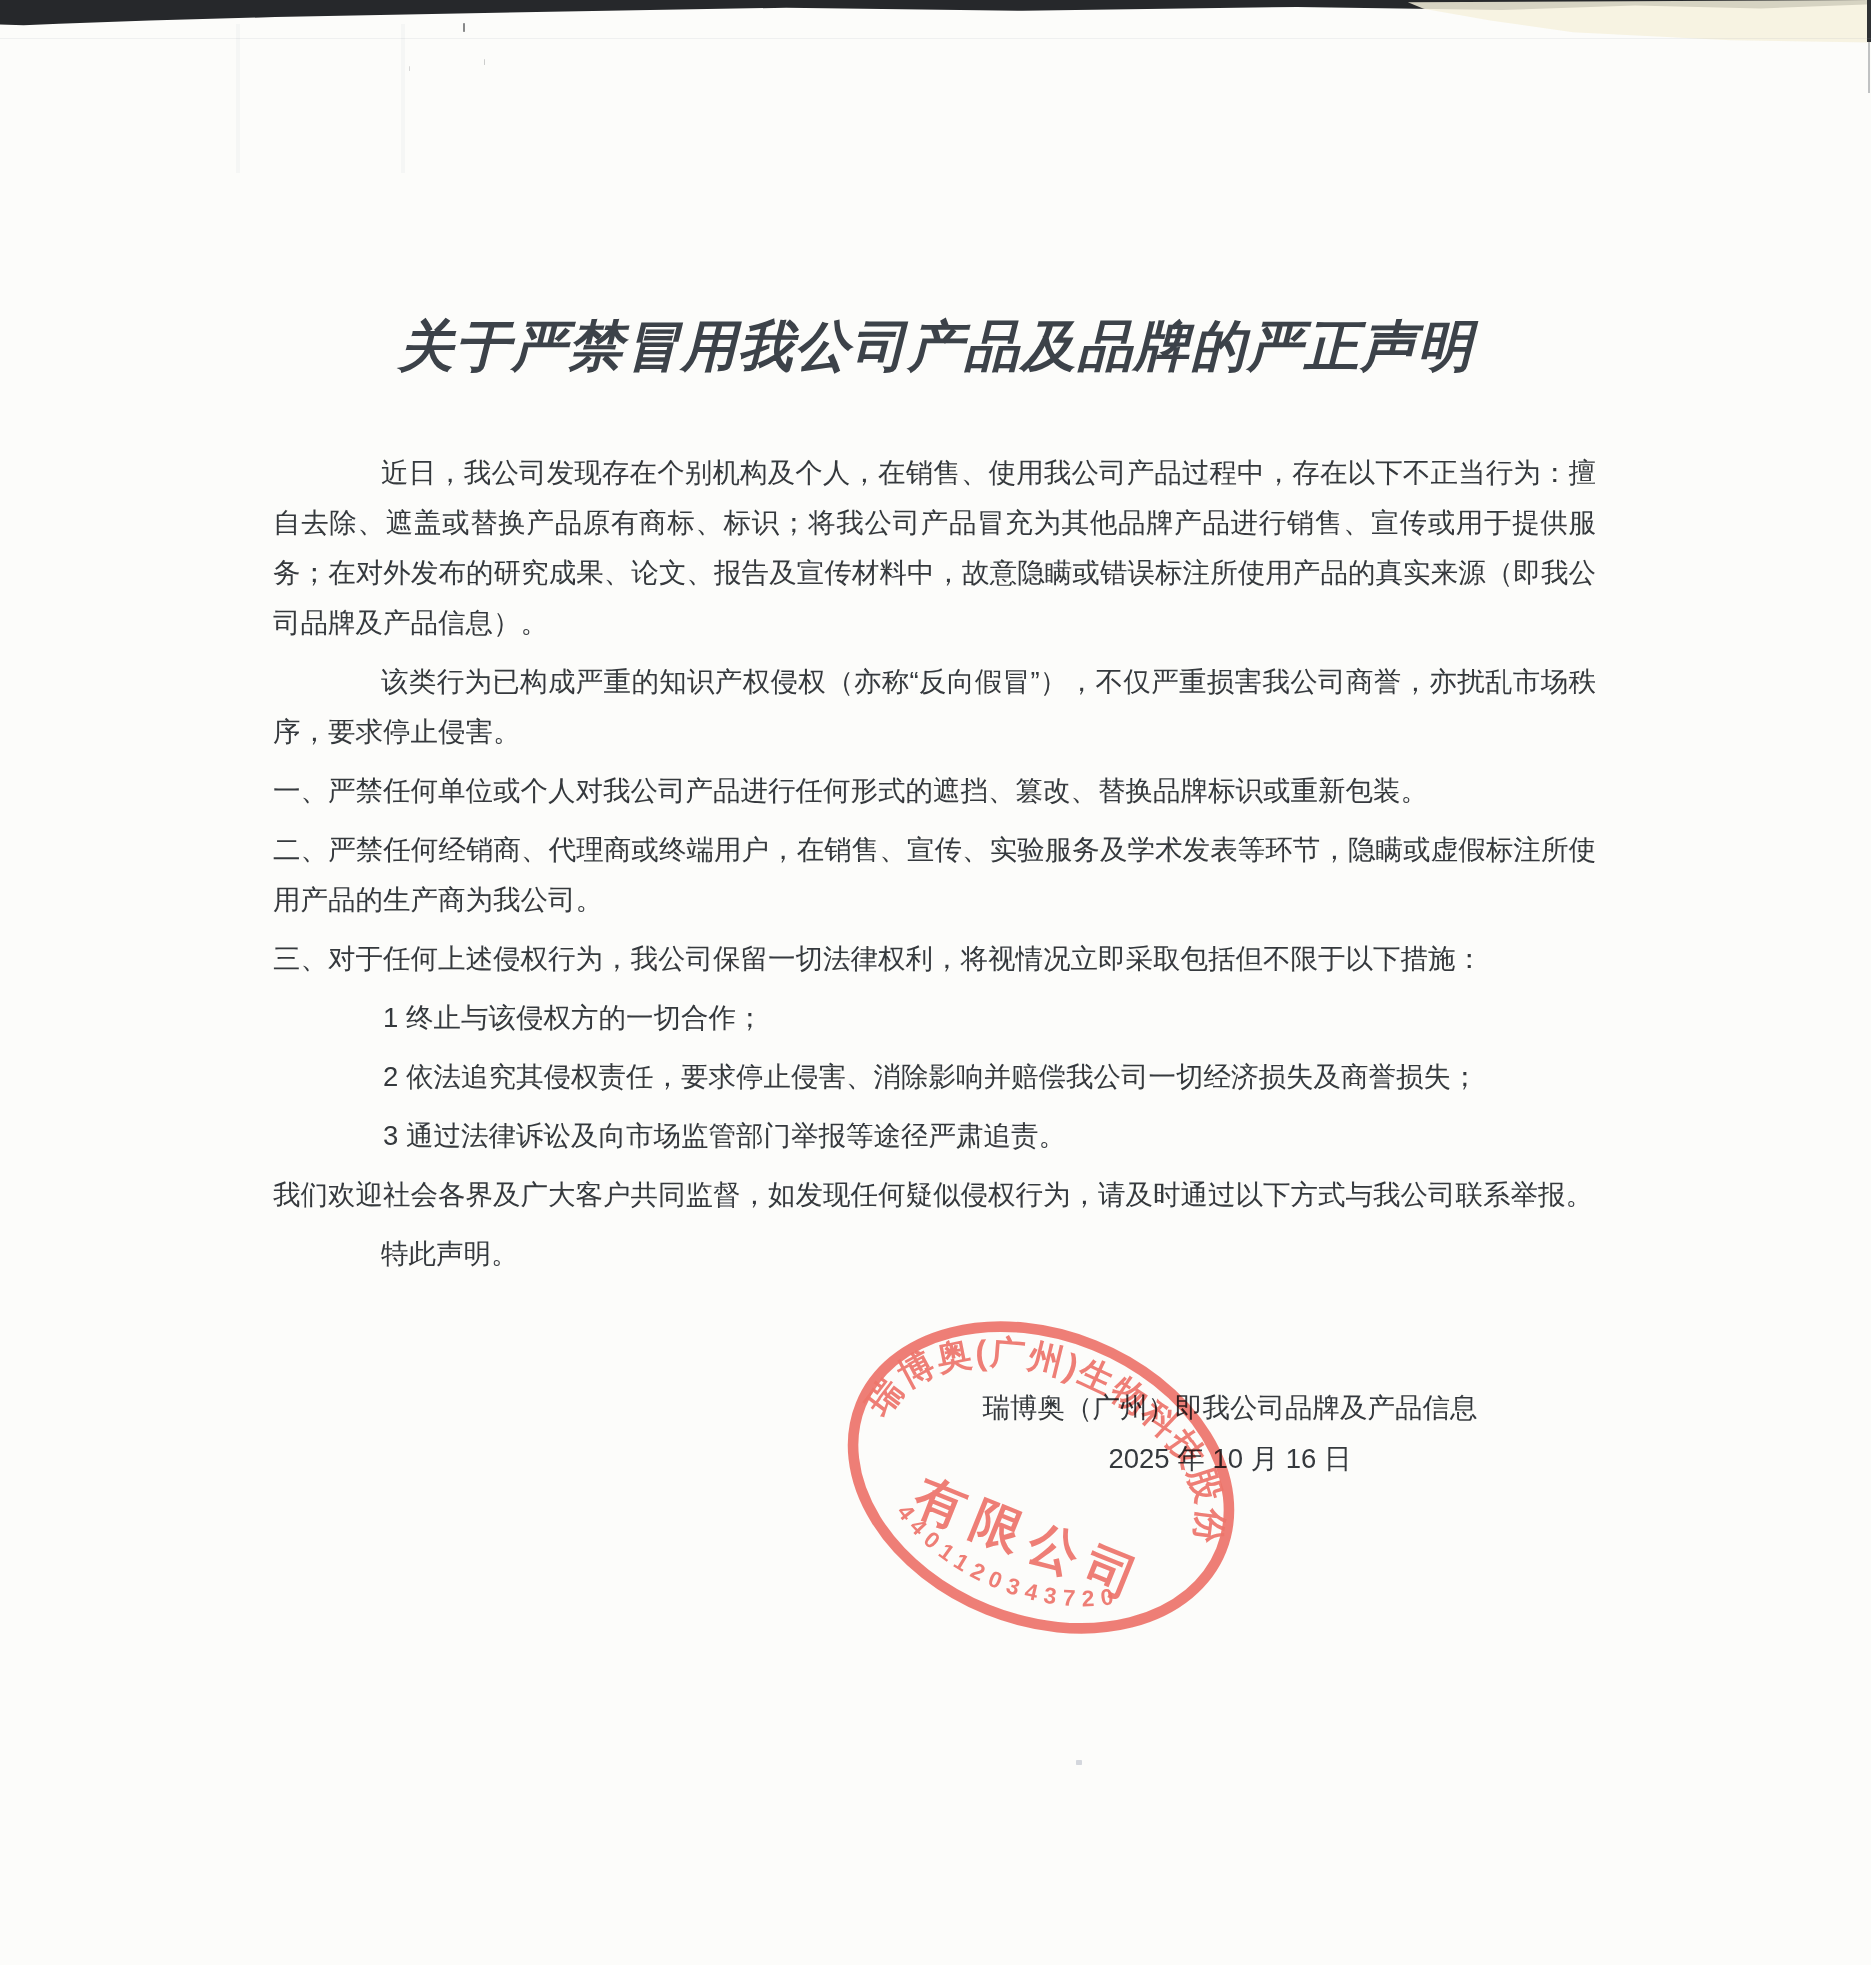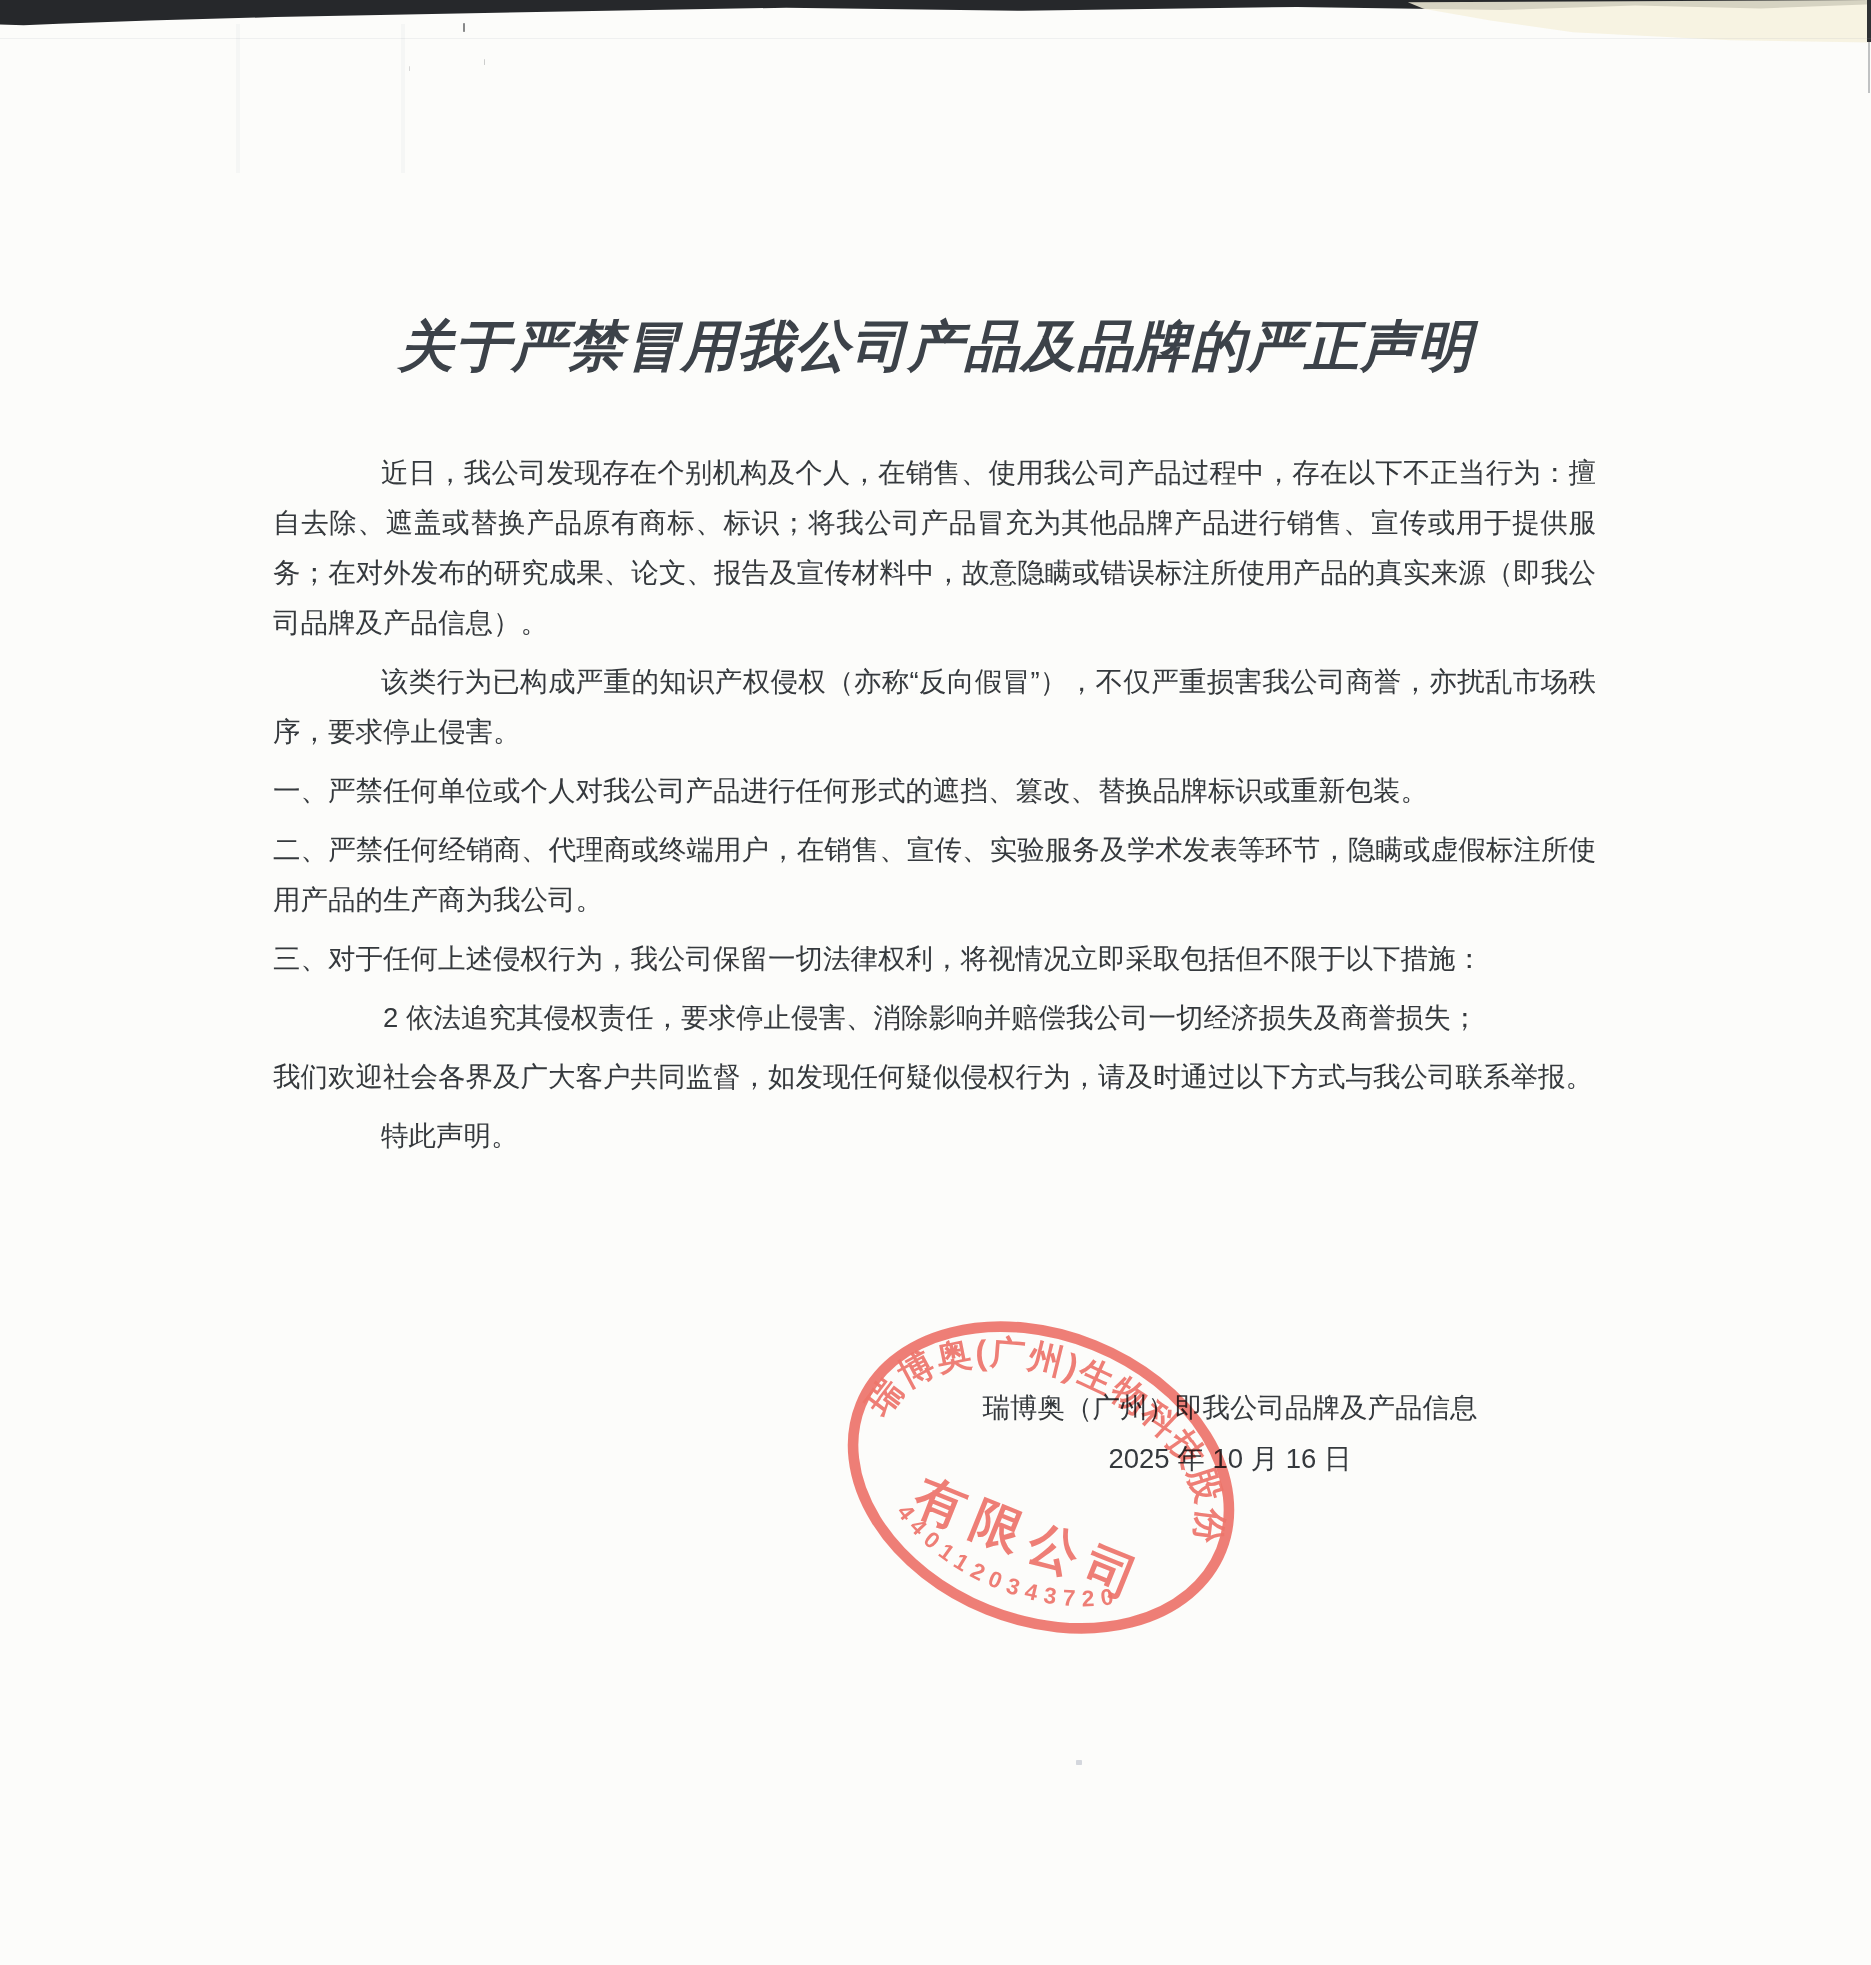--- a/index.html
+++ b/index.html
@@ -72,21 +72,23 @@
 <div class="speck s5"></div>
 
 <div class="doc-title">关于严禁冒用我公司产品及品牌的严正声明</div>
 
 <div class="body-text">
   <p class="p-indent">近日，我公司发现存在个别机构及个人，在销售、使用我公司产品过程中，存在以下不正当行为：擅自去除、遮盖或替换产品原有商标、标识；将我公司产品冒充为其他品牌产品进行销售、宣传或用于提供服务；在对外发布的研究成果、论文、报告及宣传材料中，故意隐瞒或错误标注所使用产品的真实来源（即我公司品牌及产品信息）。</p>
   <p class="p-indent">该类行为已构成严重的知识产权侵权（亦称“反向假冒”），不仅严重损害我公司商誉，亦扰乱市场秩序，要求停止侵害。</p>
   <p class="p-flush">一、严禁任何单位或个人对我公司产品进行任何形式的遮挡、篡改、替换品牌标识或重新包装。</p>
   <p class="p-flush">二、严禁任何经销商、代理商或终端用户，在销售、宣传、实验服务及学术发表等环节，隐瞒或虚假标注所使用产品的生产商为我公司。</p>
   <p class="p-flush">三、对于任何上述侵权行为，我公司保留一切法律权利，将视情况立即采取包括但不限于以下措施：</p>
+  <p class="p-sub">1  终止与该侵权方的一切合作；</p>
   <p class="p-sub">2  依法追究其侵权责任，要求停止侵害、消除影响并赔偿我公司一切经济损失及商誉损失；</p>
+  <p class="p-sub">3  通过法律诉讼及向市场监管部门举报等途径严肃追责。</p>
   <p class="p-flush">我们欢迎社会各界及广大客户共同监督，如发现任何疑似侵权行为，请及时通过以下方式与我公司联系举报。</p>
   <p class="p-indent">特此声明。</p>
 </div>
 
 <div class="signature">
   <p class="sig-line">瑞博奥（广州）即我公司品牌及产品信息</p>
   <p class="sig-line">2025 年 10 月 16 日</p>
 </div>
 
 <svg class="stamp" viewBox="-560 -475 1120 950">

